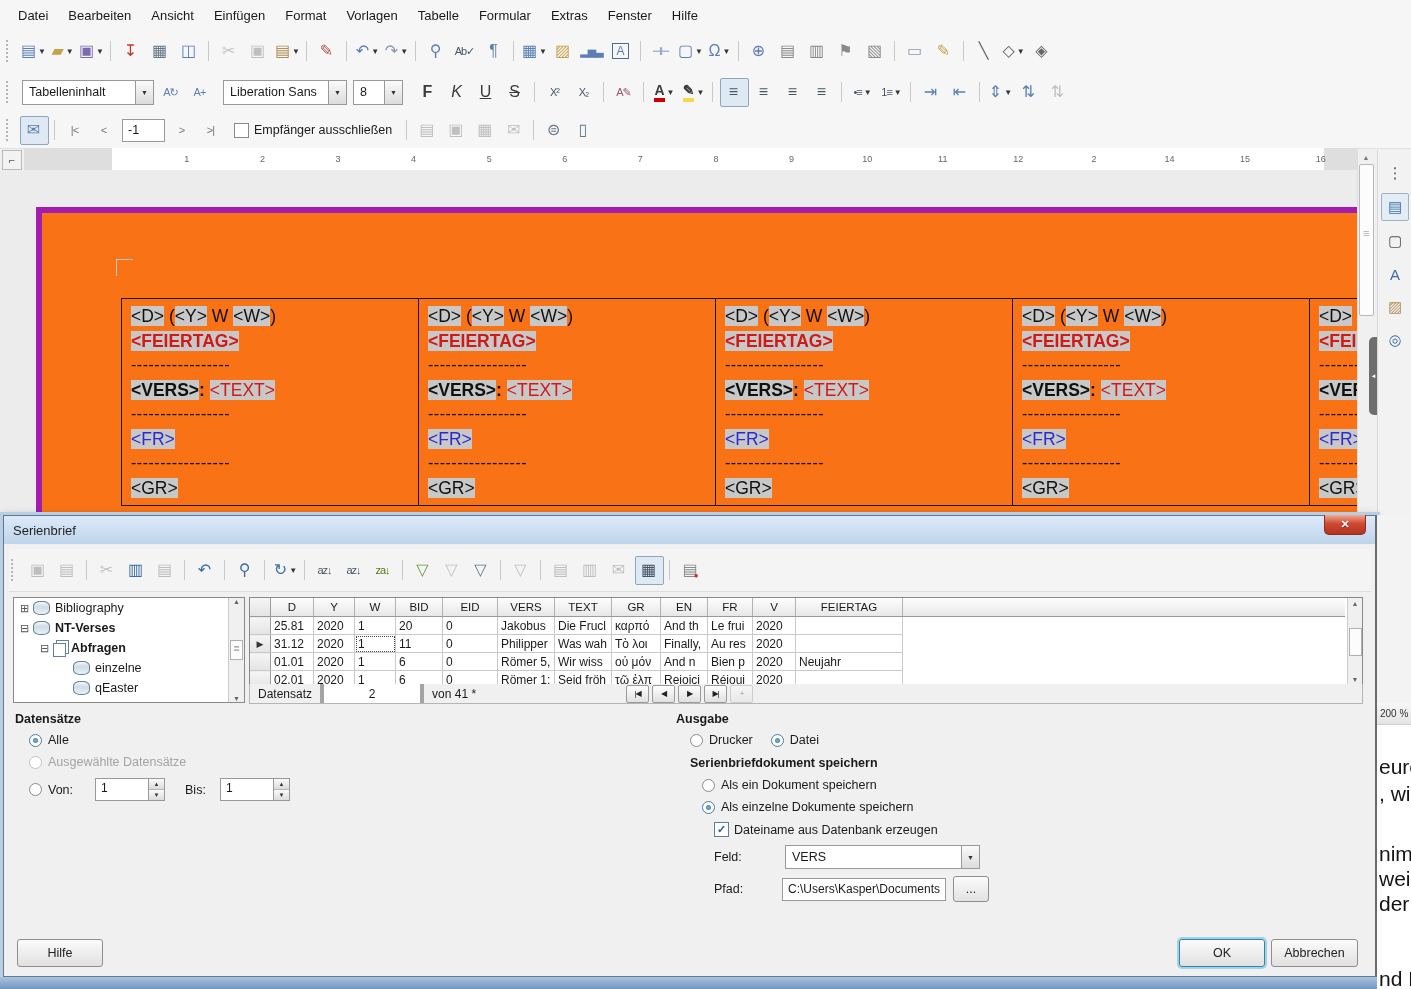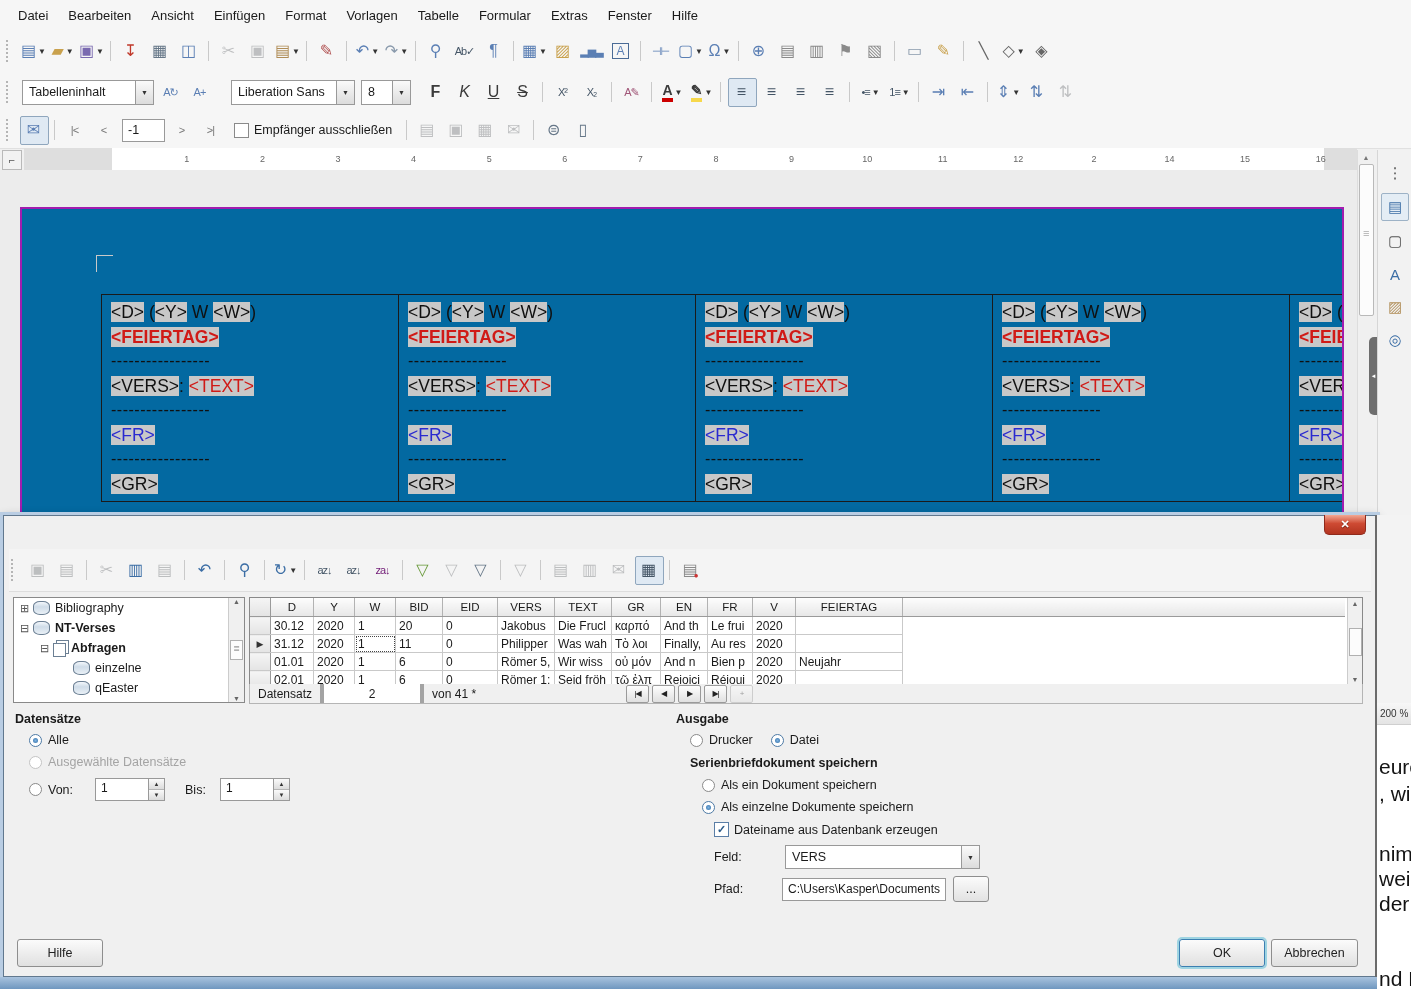--- a/index.html
+++ b/index.html
@@ -50,33 +50,33 @@
   #tabsel{position:absolute;left:2px;top:150px;width:18px;height:18px;border:1px solid #b9b9b9;
           background:#f2f2f2;font-size:11px;color:#555;display:flex;align-items:center;justify-content:center}
   #ruler{position:absolute;left:24px;top:148px;width:1333px;height:22px;background:#fff;
          border-bottom:1px solid #cfcfcf;overflow:hidden}
   .ruler-margin{position:absolute;top:0;height:100%;background:#dedede}
   .rnums{position:absolute;left:125px;top:0;height:100%;display:flex}
   .rnum{width:75.6px;display:flex;align-items:center;justify-content:center;
         font-size:9px;color:#666;flex:none}
   
   #workspace{position:absolute;top:170px;left:0;width:1357px;height:345px;background:#ececec;overflow:hidden}
-  #page{position:absolute;left:20px;top:37px;width:1320px;height:400px;background:#0369a1;
-        border:2px solid #a21caf;overflow:hidden}
+  #page{position:absolute;left:36px;top:37px;width:1320px;height:400px;background:#f97316;
+        border:6px solid #a21caf;overflow:hidden}
   .corner{position:absolute;width:16px;height:16px}
   .corner.tl{left:74px;top:46px;border-left:1px solid #c9c9c9;border-top:1px solid #c9c9c9}
   #mergetable{position:absolute;left:79px;top:85px;display:flex;width:1900px;
               border:1px solid #1a1a1a;border-right:none}
   .mcell{width:297px;flex:none;border-right:1px solid #1a1a1a;box-sizing:border-box;
          padding:5px 9px;font-size:17.5px;line-height:24.5px;color:#101010;overflow:hidden;white-space:nowrap}
   .fld{background:#c8c8c8}
   .redb{color:#d01a16;font-weight:bold}
   .redt{color:#d01a16}
   .bluet{color:#2a2ad0}
-  .boldt{font-weight:normal}
+  .boldt{font-weight:bold}
   .dashline{font-size:16px;letter-spacing:.5px}
   
   #vscroll{position:absolute;left:1357px;top:150px;width:16px;height:365px;background:#f0f0f0;
            border-left:1px solid #ddd}
   #vscroll .sbarrow{height:14px;display:flex;align-items:center;justify-content:center;font-size:7px;color:#777}
   #vthumb{position:absolute;left:1px;top:14px;width:13px;height:150px;background:#fcfcfc;
           border:1px solid #b9b9b9;border-radius:2px}
   #vthumb::after{content:'≡';position:absolute;left:3px;top:62px;color:#aaa;font-size:11px}
   #sbgrip{position:absolute;left:1369px;top:337px;width:9px;height:78px;background:#6e6e6e;
           border-radius:5px 0 0 5px;display:flex;align-items:center;justify-content:center;
@@ -391,21 +391,21 @@
 
   <span class="tbi" data-cls="sm" style="color: rgb(91, 127, 180);">
       <span class="g">A↻</span>
       <span class="arr"></span>
     </span>
       <span class="tbi" data-cls="sm" style="color: rgb(91, 127, 180);">
       <span class="g">A+</span>
       <span class="arr"></span>
     </span>
     </div>
-  <span class="combo" style="width:122px;margin-left:16px">
+  <span class="combo" style="width:122px;margin-left:8px">
     <span class="val" style="flex:1">Liberation Sans</span>
     <span class="dd">▼</span>
   </span>
   <span class="combo" style="width:48px">
     <span class="val" style="flex:1">8</span>
     <span class="dd">▼</span>
   </span>
   <div class="tb-items" style="margin-left:8px">
 
   <span class="tbi" data-cls="b">
@@ -700,20 +700,23 @@
       <span class="sbi" style="color: rgb(176, 141, 87);">
       <span>▨</span>
     </span>
       <span class="sbi" style="color: rgb(60, 110, 165);">
       <span>◎</span>
     </span>
     </div>
 </div>
 
 <div id="dialog">
+  <div id="dlg-title">
+    <span>Serienbrief</span>
+  </div>
   <div id="dlg-close">✕</div>
 
   <div id="dtb">
     <span class="grip"></span>
     <div class="tb-items">
 
     <span class="tbi" data-cls="dis">
         <span class="g">▣</span>
         <span class="arr"></span>
       </span>
@@ -766,21 +769,21 @@
         <span class="arr"></span>
       </span>
         <span class="tbi" data-cls="sm" style="color: rgb(68, 85, 102);">
         <span class="g">az↓</span>
         <span class="arr"></span>
       </span>
         <span class="tbi" data-cls="sm" style="color: rgb(68, 85, 102);">
         <span class="g">az↓</span>
         <span class="arr"></span>
       </span>
-        <span class="tbi" data-cls="sm" style="color: #701a75;">
+        <span class="tbi" data-cls="sm" style="color: #4d7c0f;">
         <span class="g">za↓</span>
         <span class="arr"></span>
       </span>
         <span class="tbi" data-cls="sep">
         <span class="g"></span>
         <span class="arr"></span>
       </span>
         <span class="tbi" style="color: rgb(106, 154, 60);">
         <span class="g">▽</span>
         <span class="arr"></span>
@@ -887,21 +890,21 @@
             <th>V</th>
             <th>FEIERTAG</th>
             <th></th>
           </tr>
       </thead>
       <tbody>
 
       <tr>
 
         <td class="gcell"></td>
-            <td class="gcell">30.12</td>
+            <td class="gcell">25.81</td>
             <td class="gcell">2020</td>
             <td class="gcell">1</td>
             <td class="gcell">20</td>
             <td class="gcell">0</td>
             <td class="gcell">Jakobus</td>
             <td class="gcell">Die Frucl</td>
             <td class="gcell">καρπό</td>
             <td class="gcell">And th</td>
             <td class="gcell">Le frui</td>
             <td class="gcell">2020</td>

